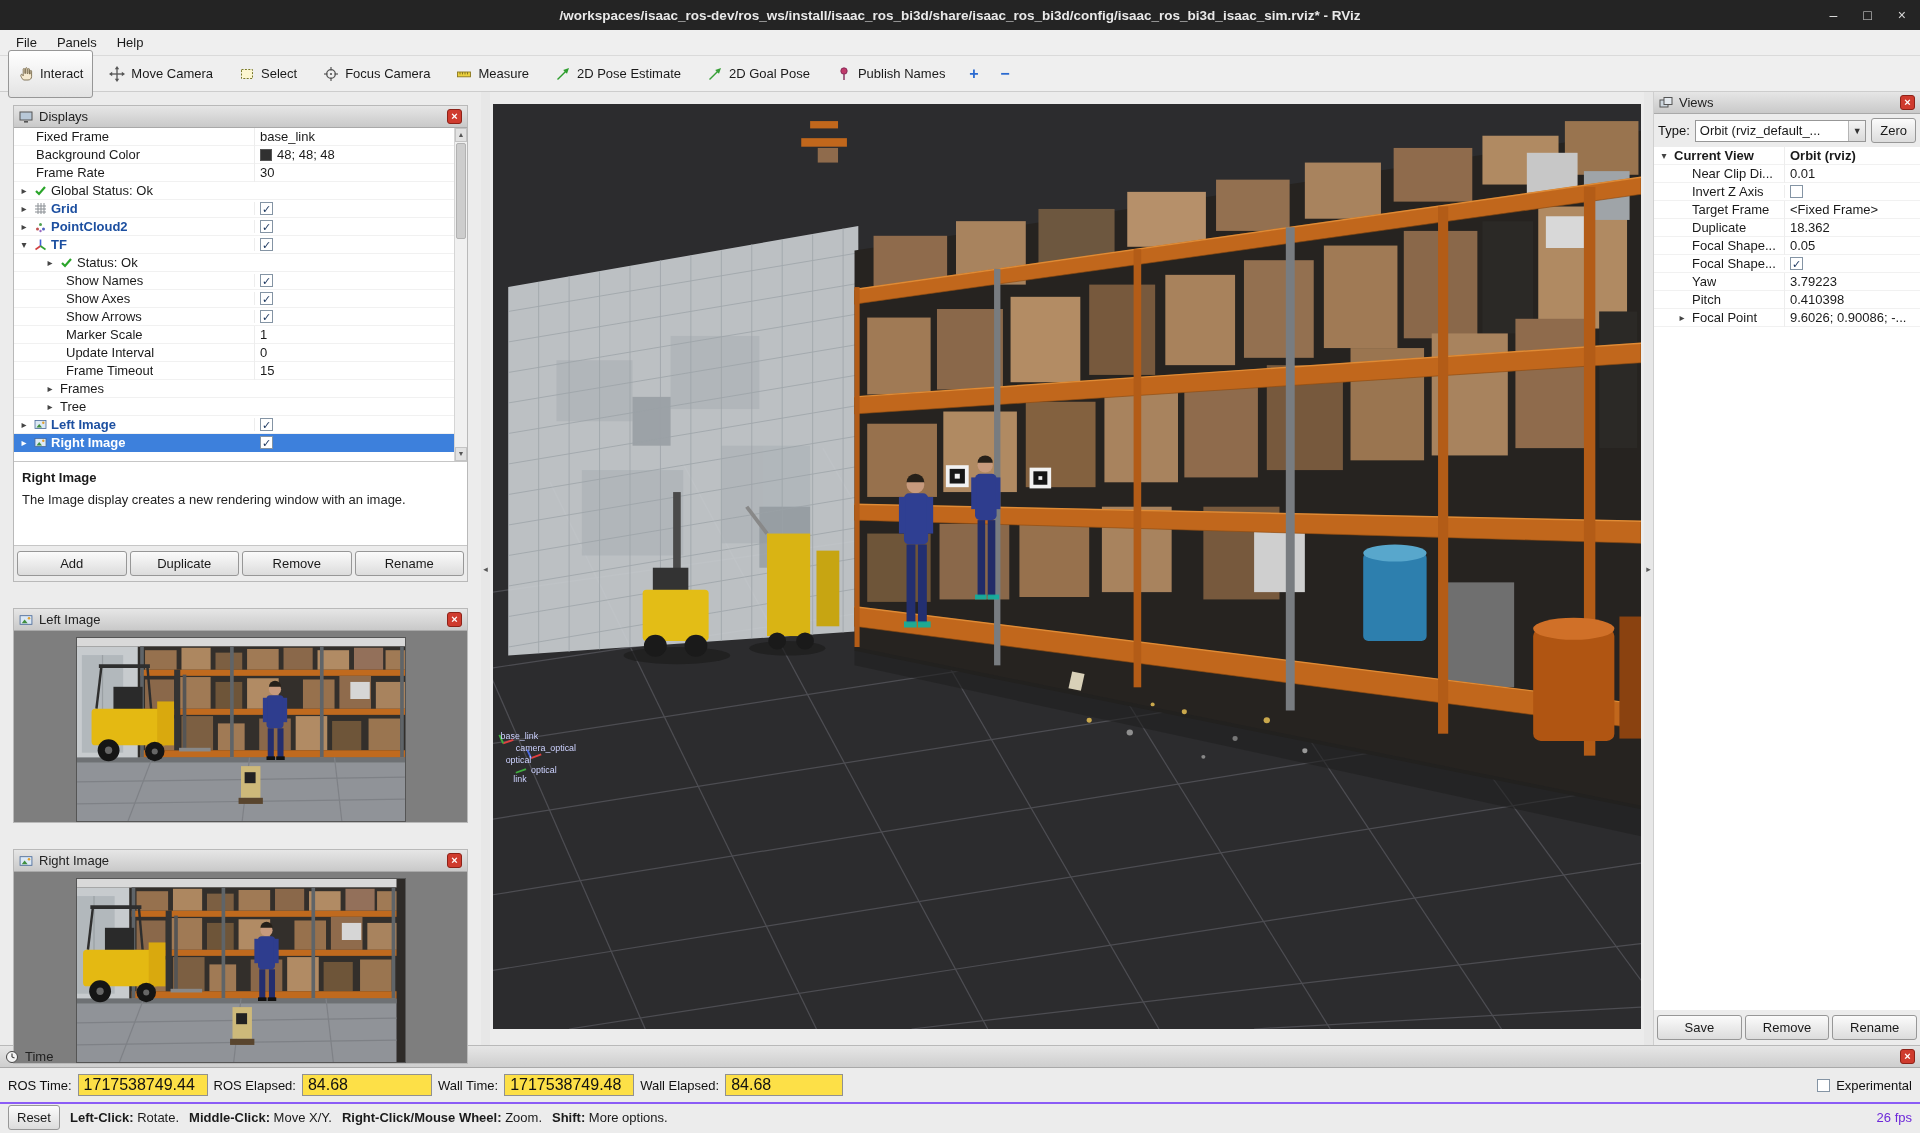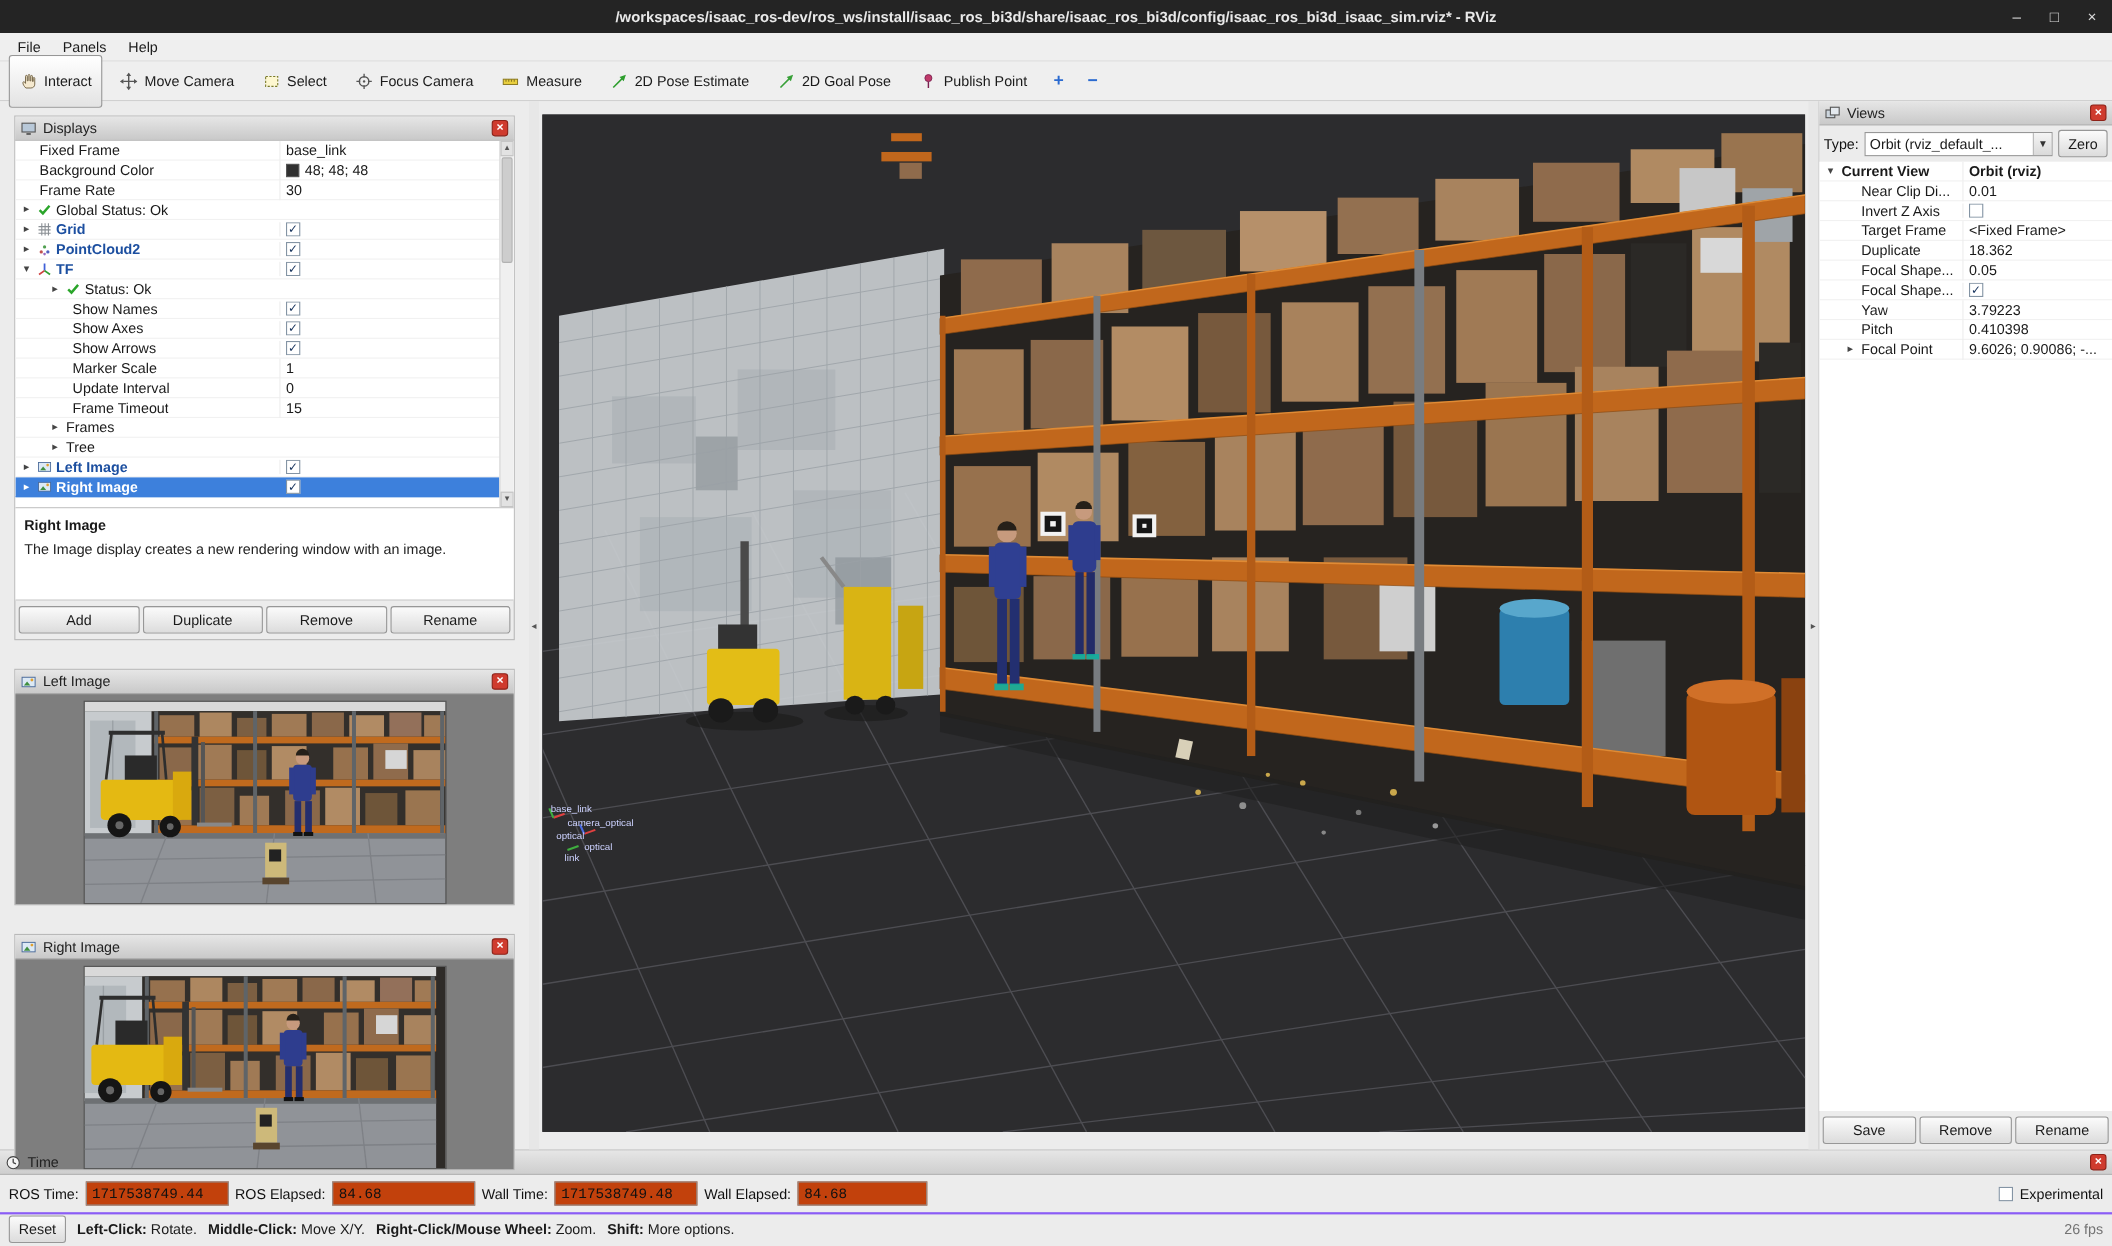--- a/index.html
+++ b/index.html
@@ -93,28 +93,28 @@
   .views-tree{flex:1}
   .views-tree .ncell{width:130px}
   .vpad-c{padding-left:38px}
   .vpad-exp{padding-left:22px}
 
   
   .timepanel{border-top:1px solid #b9b9b9;background:#ececec}
   .timepanel .phead{background:linear-gradient(#e6e6e6,#cecece)}
   .timefields{display:flex;align-items:center;gap:6px;padding:5px 8px;height:34px}
   .tlabel{white-space:nowrap;color:#111}
-  .tinput{height:22px;border:1px solid #919191;background:#c2410c;padding:0 5px;font-family:Liberation Mono, monospace;font-size:13px;color:#111}
+  .tinput{height:22px;border:1px solid #919191;background:#fde047;padding:0 5px;font-family:Liberation Sans, sans-serif;font-size:16px;color:#111}
   .w130{width:130px}.w120{width:118px}
   .exper{margin-left:auto;display:flex;align-items:center;gap:6px}
 
   
   .statusbar{height:29px;background:#ececec;border-top:2px solid #8b5cf6;display:flex;align-items:center;gap:10px;padding:0 8px}
   .hint b{font-weight:bold}
-  .fps{margin-left:auto;color:#737373}
+  .fps{margin-left:auto;color:#6d28d9}
 
   .tfl{font-size:7px;fill:#cdd2ff}
 </style>
 </head>
 <body>
 
 <div class="titlebar">
   <span class="title">/workspaces/isaac_ros-dev/ros_ws/install/isaac_ros_bi3d/share/isaac_ros_bi3d/config/isaac_ros_bi3d_isaac_sim.rviz* - RViz</span>
   <div class="win-controls">
     <span>–</span>
@@ -188,21 +188,21 @@
     <svg class="ticon" width="16" height="16" viewBox="0 0 16 16">
         <path d="M2 13 L9.6 5.4 L8.2 4 L14 2 L12 7.8 L10.6 6.4 L3 14 Z" fill="#38a038"></path>
       </svg>
     <span>2D Goal Pose</span>
   </div>
   <div class="tool">
     <svg class="ticon" width="16" height="16" viewBox="0 0 16 16">
         <circle cx="8" cy="5" r="3.2" fill="#c03a6a" stroke="#7a2050" stroke-width="0.8"></circle>
         <line x1="8" y1="8.2" x2="8" y2="14" stroke="#7a2050" stroke-width="1.3"></line>
       </svg>
-    <span>Publish Point</span>
+    <span>Publish Names</span>
   </div>
   <div class="sqbtn">+</div>
   <div class="sqbtn">−</div>
 </div>
 
 <div class="main">
 
   <div class="leftcol">
 
     <section class="panel" style="flex:none">

